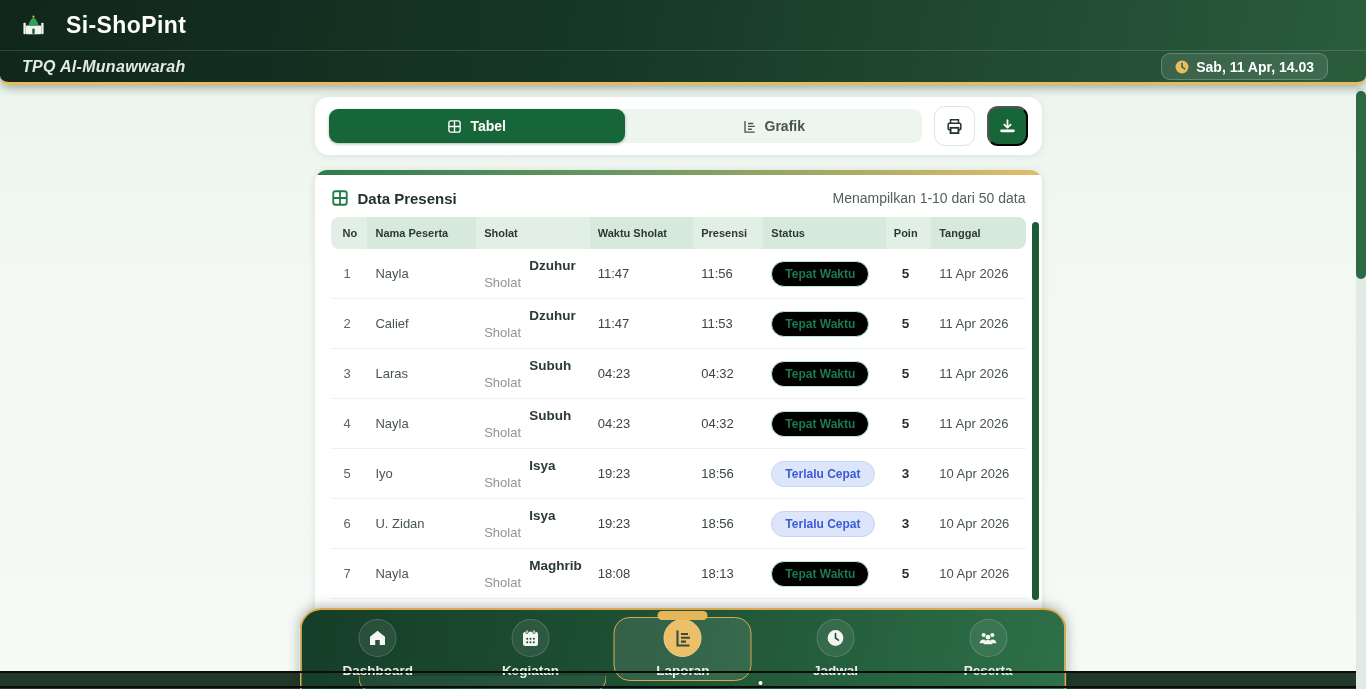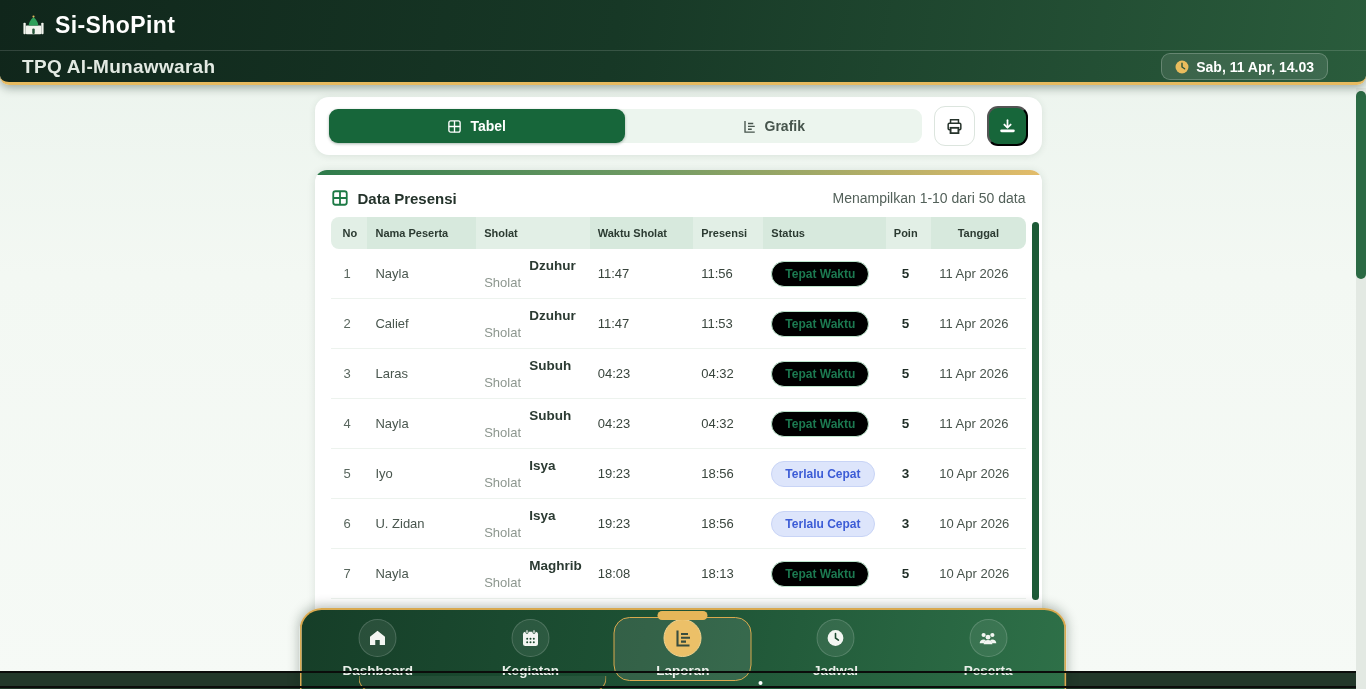--- a/index.html
+++ b/index.html
@@ -11,34 +11,34 @@
   }
 
   
   .app-header{
     position:absolute; top:0; left:0; right:0; z-index:100;
     background:linear-gradient(100deg,#10261b 0%, #173826 45%, #2a5c3c 100%);
     border-bottom:3px solid #e7ba60; border-radius:0 0 9px 9px;
     box-shadow:0 3px 10px rgba(10,30,18,.35);
   }
   .hdr-row1{ height:50px; display:flex; align-items:center; padding:0 22px; }
-  .brand{ display:flex; align-items:center; gap:10px; color:#fff; font-size:23px; font-weight:bold; letter-spacing:.4px; }
+  .brand{ display:flex; align-items:center; gap:21px; color:#fff; font-size:23px; font-weight:bold; letter-spacing:.4px; }
   .hdr-right{ margin-left:auto; display:flex; align-items:center; gap:15px; }
   .location-btn{
     height:33px; padding:0 15px; border-radius:9px; cursor:pointer;
     background:rgba(255,255,255,.07); border:1px solid rgba(255,255,255,.3);
     color:#fff; font-weight:bold; font-size:15px; display:flex; align-items:center; gap:8px;
   }
   .avatar{
     width:42px; height:42px; border-radius:50%; background:#f3f5ee; cursor:pointer;
     color:#1c4730; font-weight:bold; font-size:17px; display:flex; align-items:center; justify-content:center;
     border:2px solid #94a079; box-shadow:0 0 0 2px rgba(255,255,255,.12);
   }
   .hdr-row2{ height:32px; display:flex; align-items:center; padding:0 38px 0 22px; border-top:1px solid rgba(255,255,255,.14); }
-  .org-name{ color:#e3eae3; font-size:19px; font-weight:bold; letter-spacing:.3px; }
+  .org-name{ color:#e3eae3; font-size:16px; font-weight:bold; letter-spacing:.3px;font-style:italic; }
   .datetime-pill{
     margin-left:auto; height:27px; padding:0 13px; border-radius:9px;
     background:rgba(255,255,255,.1); border:1px solid rgba(255,255,255,.22);
     color:#fff; font-size:14px; font-weight:bold; display:flex; align-items:center; gap:7px;
   }
 
   
   .content{ position:absolute; top:85px; left:0; right:10px; bottom:0; display:flex; flex-direction:column; align-items:center; }
 
   .toolbar-card{
@@ -70,21 +70,21 @@
   .card-summary{ margin-left:auto; font-size:14px; color:#53615a; }
 
   table{ width:100%; border-collapse:separate; border-spacing:0; }
   thead th{
     font-size:11px; font-weight:bold; color:#2c3b32; text-align:left;
     padding:10px 8px; white-space:nowrap;
   }
   thead th.th-a{ background:#e2efe6; }
   thead th.th-b{ background:#d7e9dd; }
   thead th:first-child{ border-radius:8px 0 0 8px; padding-left:12px; }
-  thead th:last-child{ border-radius:0 8px 8px 0;text-align:center; }
+  thead th:last-child{ border-radius:0 8px 8px 0; }
   tbody td{
     padding:6px 8px; border-bottom:1px solid #edf3ee; font-size:13px;
     height:50px; vertical-align:middle; color:#49564e; white-space:nowrap;
   }
   tbody td:first-child{ padding-left:13px; color:#5a675f; }
   .cell-activity .l1{ font-size:13.5px; font-weight:bold; color:#2b3a32;margin-left:45px; }
   .cell-activity .l2{ font-size:13px; color:#8d978f; margin-top:2px; }
   .cell-time{ color:#38443c; }
   .pill{ display:inline-block; padding:5px 13px; border-radius:999px; font-size:12px; font-weight:bold; }
   .pill.success{ background:#000000; color:#1c7950; border:1px solid #bce6cd; }

